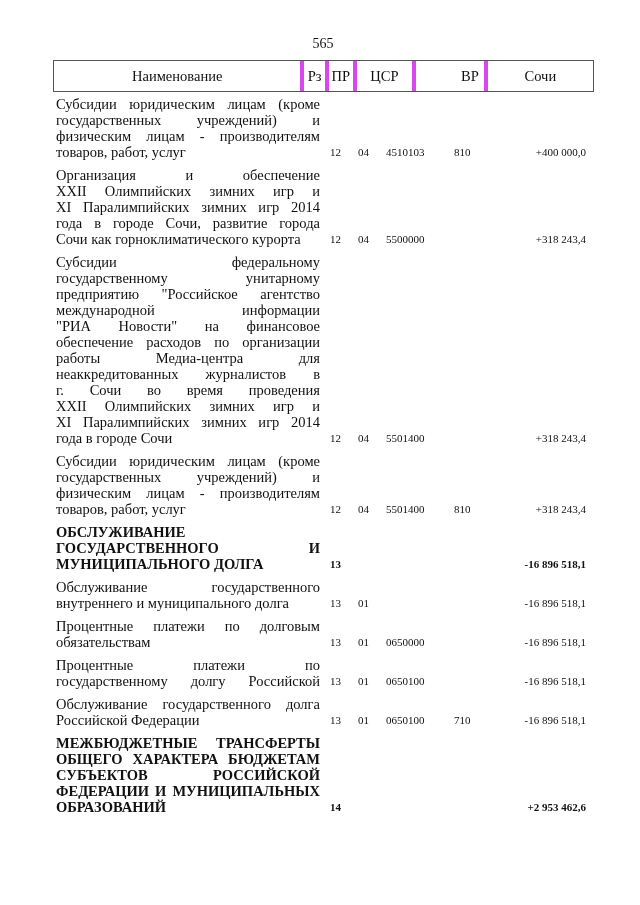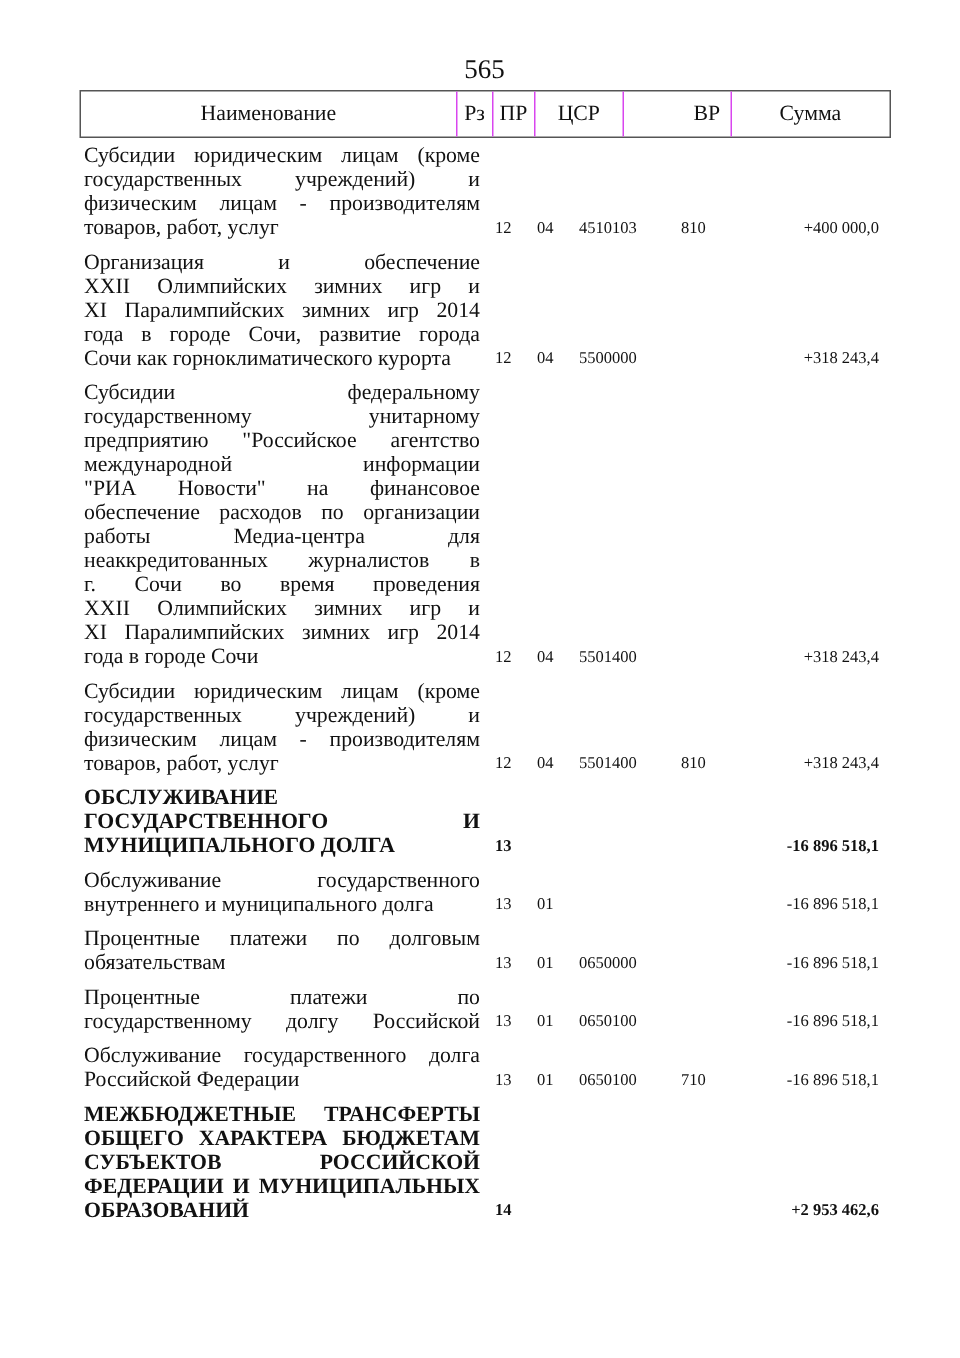--- a/index.html
+++ b/index.html
@@ -3,28 +3,28 @@
   <meta charset="utf-8">
   <style>
     html, body { margin: 0; padding: 0; background: #ffffff; }
     body {
       width: 640px; height: 905px; position: relative; overflow: hidden;
       font-family: "Liberation Serif", "DejaVu Serif", serif;
       color: #111111;
     }
     .page-number {
       position: absolute; top: 36px; left: 0; width: 640px;
-      text-align: center; font-size: 18px; padding-left: 6px; box-sizing: border-box;
+      text-align: center; font-size: 14px; padding-left: 6px; box-sizing: border-box;
     }
     .header {
       position: absolute; top: 60px; left: 53px; width: 541px; height: 32px;
       border: 1px solid #555; box-sizing: border-box; display: flex;
     }
     .header .hc {
-      box-sizing: border-box; border-right: 1px solid #d946ef;
+      box-sizing: border-box; border-right: 4px solid #d946ef;
       display: flex; align-items: center; justify-content: center;
       font-size: 14.5px; height: 100%;
     }
     .header .hc:last-child { border-right: none; }
     .c-name { width: 271px; }
     .c-rz { width: 26px; }
     .c-pr { width: 30px; }
     .c-csr { width: 64px; text-align: center; }
     .c-vr { width: 34px; margin-left: 40px; }
     .c-sum { width: 114px; }
@@ -51,21 +51,21 @@
 <body>
 
 <div class="page-number">565</div>
 
 <div class="header">
   <div class="hc c-name">Наименование</div>
   <div class="hc c-rz">Рз</div>
   <div class="hc c-pr">ПР</div>
   <div class="hc c-csr">ЦСР</div>
   <div class="hc c-vr">ВР</div>
-  <div class="hc c-sum">Сумма</div>
+  <div class="hc c-sum">Сочи</div>
 </div>
 
 <div class="rows" id="rows">
     <div class="row">
       <div class="name">
         <span class="ln">Субсидии юридическим лицам (кроме</span>
         <span class="ln">государственных учреждений) и</span>
         <span class="ln">физическим лицам - производителям</span>
         <span class="ln last">товаров, работ, услуг</span>
       </div>

